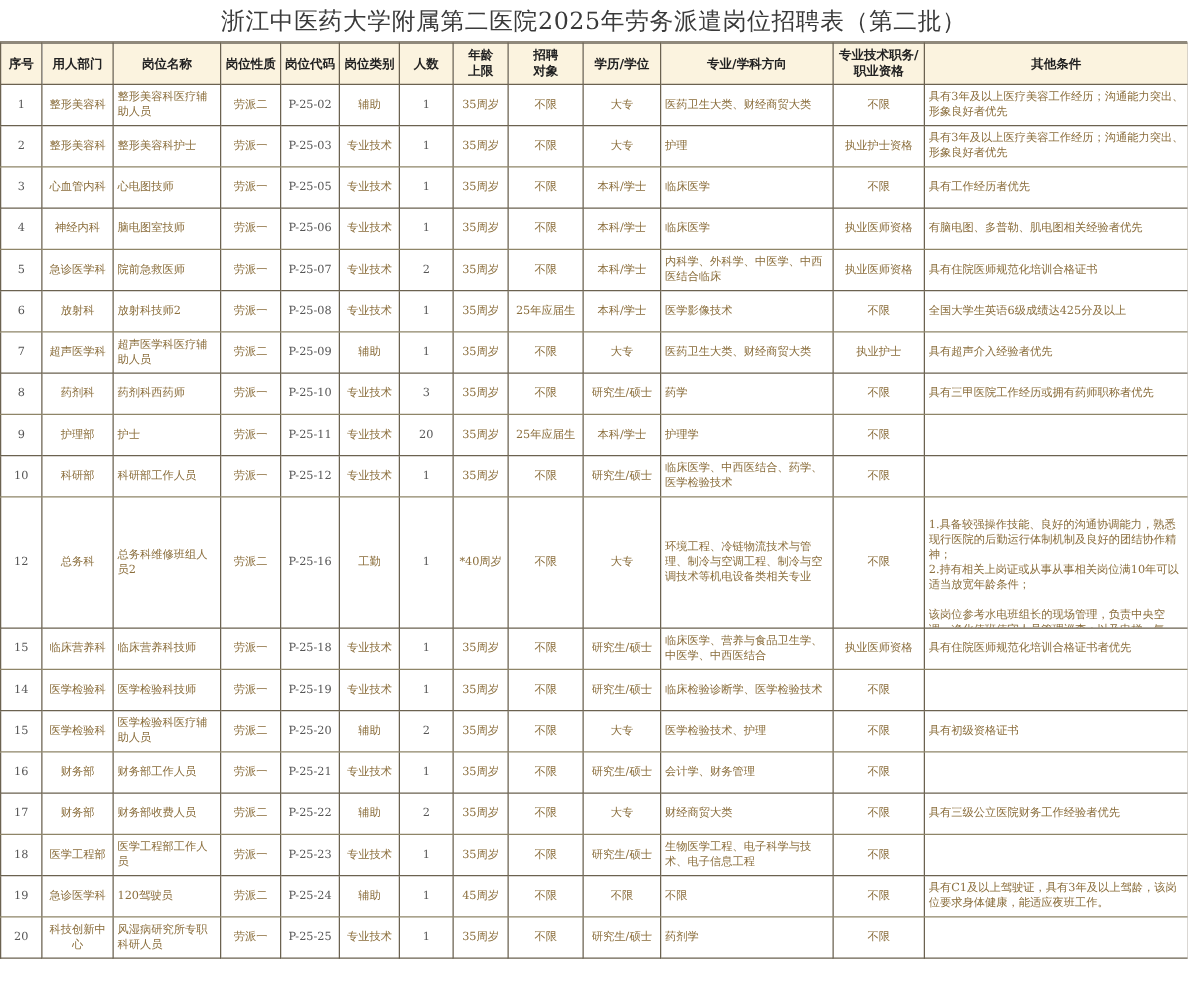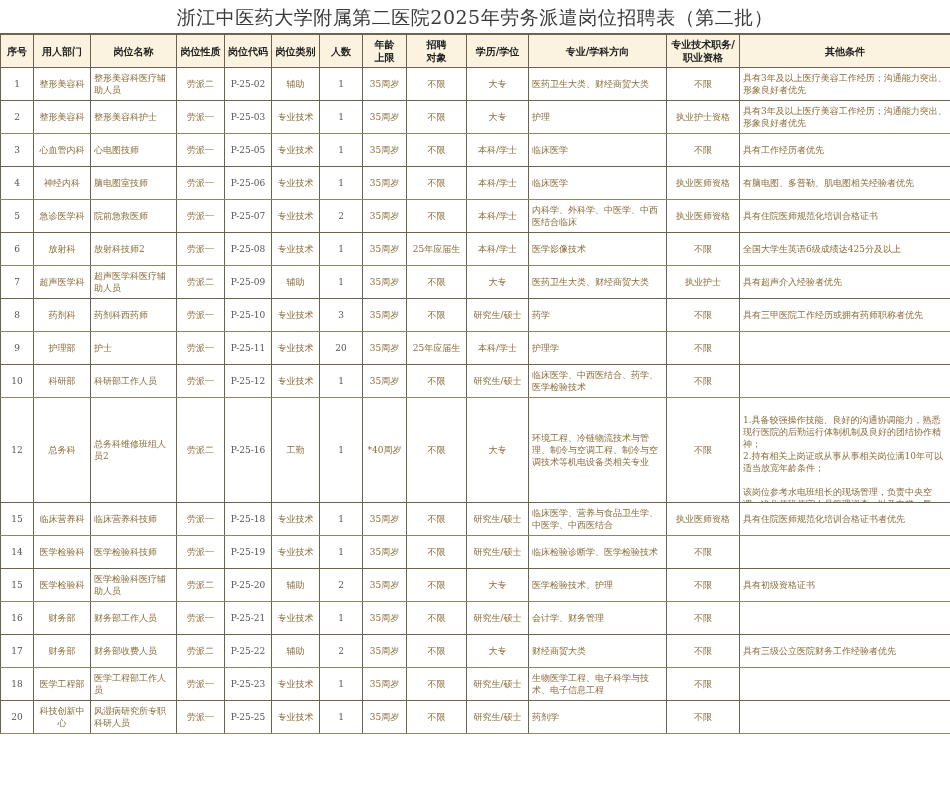--- a/index.html
+++ b/index.html
@@ -319,20 +319,35 @@
         <td>专业技术</td>
         <td class="num">1</td>
         <td>35周岁</td>
         <td>不限</td>
         <td>研究生/硕士</td>
         <td class="left">生物医学工程、电子科学与技术、电子信息工程</td>
         <td>不限</td>
         <td class="left"></td>
       </tr>
       <tr class="row">
+        <td class="num">19</td>
+        <td>急诊医学科</td>
+        <td class="left">120驾驶员</td>
+        <td>劳派二</td>
+        <td class="num">P-25-24</td>
+        <td>辅助</td>
+        <td class="num">1</td>
+        <td>45周岁</td>
+        <td>不限</td>
+        <td>不限</td>
+        <td class="left">不限</td>
+        <td>不限</td>
+        <td class="left">具有C1及以上驾驶证，具有3年及以上驾龄，该岗位要求身体健康，能适应夜班工作。</td>
+      </tr>
+      <tr class="row">
         <td class="num">20</td>
         <td>科技创新中心</td>
         <td class="left">风湿病研究所专职科研人员</td>
         <td>劳派一</td>
         <td class="num">P-25-25</td>
         <td>专业技术</td>
         <td class="num">1</td>
         <td>35周岁</td>
         <td>不限</td>
         <td>研究生/硕士</td>

